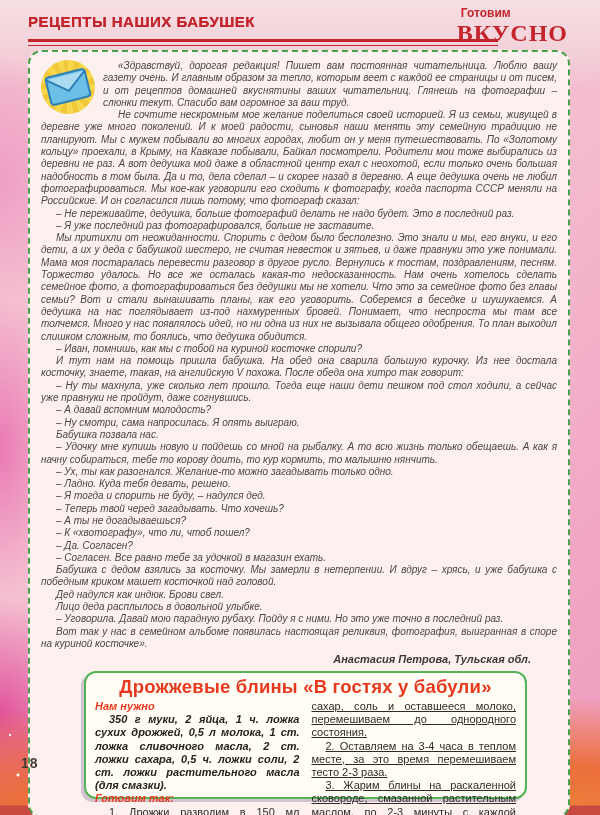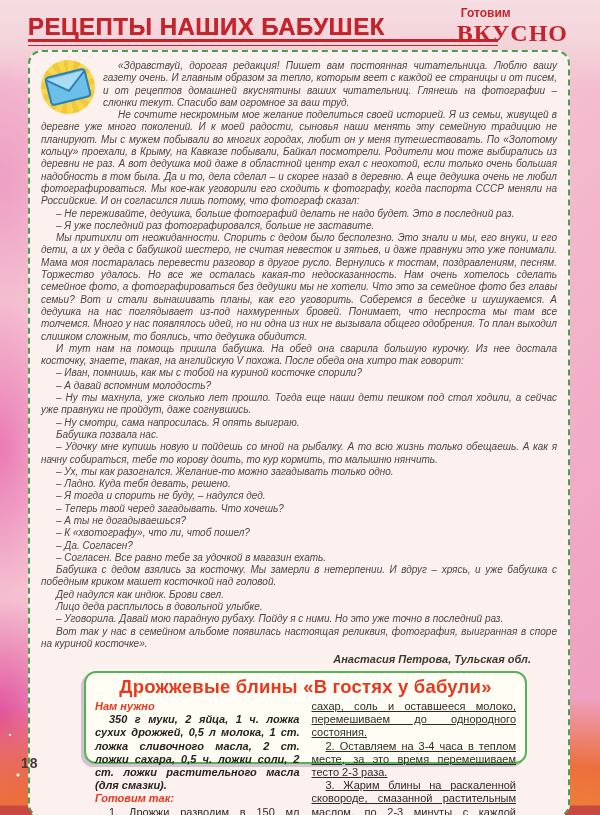--- a/index.html
+++ b/index.html
@@ -31,21 +31,21 @@
       radial-gradient(3px 3px at 18px 140px,#fff 40%,rgba(255,255,255,0) 60%),
       radial-gradient(2.5px 2.5px at 40px 160px,#ffe9f4 40%,rgba(255,255,255,0) 60%),
       radial-gradient(2px 2px at 10px 100px,#fff 40%,rgba(255,255,255,0) 60%),
       radial-gradient(3px 3px at 55px 120px,#ffdff0 40%,rgba(255,255,255,0) 60%),
       radial-gradient(2px 2px at 30px 75px,#fff 40%,rgba(255,255,255,0) 60%);
   }
 
   
   .header-title{
     position:absolute;left:28px;top:13px;
-    font-size:24px;font-weight:bold;letter-spacing:.5px;
+    font-size:15px;font-weight:bold;letter-spacing:.5px;
     color:#c4242b;text-shadow:0 0 .4px #c4242b;
     font-family:"Liberation Sans",sans-serif;
   }
   .header-rule{
     position:absolute;left:28px;top:39px;width:470px;height:7px;
     border-top:3px solid #c4242b;border-bottom:1.5px solid #c4242b;
     box-sizing:border-box;
   }
   .logo{position:absolute;right:32px;top:6px;text-align:left;color:#c4242b;margin-left:32px;}
   .logo-top{font-size:12px;font-weight:bold;margin-left:4px;}
@@ -68,21 +68,21 @@
     display:flex;align-items:center;justify-content:center;
   }
   .envelope svg{width:44px;height:36px;transform:rotate(-14deg);}
   .signature{
     text-align:right;font-style:italic;font-weight:bold;color:#3d3835;
     font-size:11px;margin-top:3px;padding-right:26px;
   }
 
   
   .recipe{
-    position:absolute;left:84px;top:671px;width:443px;height:93px;
+    position:absolute;left:84px;top:671px;width:443px;height:128px;
     box-sizing:border-box;background:#fffdf4;
     border:2.5px solid #54b357;border-radius:12px;
     box-shadow:-3px 3px 0 rgba(90,60,120,.25);
     padding:3px 9px 4px 9px;
   }
   .recipe-title{
     text-align:center;font-size:18.5px;font-weight:bold;color:#e8391f;
     margin:0 0 2px 0;letter-spacing:.2px;
   }
   .recipe-cols{display:flex;gap:12px;}
@@ -118,24 +118,24 @@
         <svg viewBox="0 0 44 36">
           <rect x="2" y="4" width="40" height="28" rx="3" fill="#6cc0e8" stroke="#2e7fb5" stroke-width="2"></rect>
           <path d="M2 6 L22 22 L42 6" fill="#a9dcf2" stroke="#2e7fb5" stroke-width="2" stroke-linejoin="round"></path>
         </svg>
       </div>
     <p>«Здравствуй, дорогая редакция! Пишет вам постоянная читательница. Люблю вашу газету очень. И главным образом за тепло, которым веет с каждой ее страницы и от писем, и от рецептов домашней вкуснятины ваших читательниц. Глянешь на фотографии – слюнки текут. Спасибо вам огромное за ваш труд.</p>
         <p>Не сочтите нескромным мое желание поделиться своей историей. Я из семьи, живущей в деревне уже много поколений. И к моей радости, сыновья наши менять эту семейную традицию не планируют. Мы с мужем побывали во многих городах, любит он у меня путешествовать. По «Золотому кольцу» проехали, в Крыму, на Кавказе побывали, Байкал посмотрели. Родители мои тоже выбирались из деревни не раз. А вот дедушка мой даже в областной центр ехал с неохотой, если только очень большая надобность в том была. Да и то, дела сделал – и скорее назад в деревню. А еще дедушка очень не любил фотографироваться. Мы кое-как уговорили его сходить к фотографу, когда паспорта СССР меняли на Российские. И он согласился лишь потому, что фотограф сказал:</p>
         <p>– Не переживайте, дедушка, больше фотографий делать не надо будет. Это в последний раз.</p>
         <p>– Я уже последний раз фотографировался, больше не заставите.</p>
         <p>Мы притихли от неожиданности. Спорить с дедом было бесполезно. Это знали и мы, его внуки, и его дети, а их у деда с бабушкой шестеро, не считая невесток и зятьев, и даже правнуки это уже понимали. Мама моя постаралась перевести разговор в другое русло. Вернулись к тостам, поздравлениям, песням. Торжество удалось. Но все же осталась какая-то недосказанность. Нам очень хотелось сделать семейное фото, а фотографироваться без дедушки мы не хотели. Что это за семейное фото без главы семьи? Вот и стали вынашивать планы, как его уговорить. Соберемся в беседке и шушукаемся. А дедушка на нас поглядывает из-под нахмуренных бровей. Понимает, что неспроста мы там все толчемся. Много у нас появлялось идей, но ни одна из них не вызывала общего одобрения. То план выходил слишком сложным, то боялись, что дедушка обидится.</p>
+        <p>– Иван, помнишь, как мы с тобой на куриной косточке спорили?</p>
         <p>И тут нам на помощь пришла бабушка. На обед она сварила большую курочку. Из нее достала косточку, знаете, такая, на английскую V похожа. После обеда она хитро так говорит:</p>
-        <p>– Иван, помнишь, как мы с тобой на куриной косточке спорили?</p>
+        <p>– Ну ты махнула, уже сколько лет прошло. Тогда еще наши дети пешком под стол ходили, а сейчас уже правнуки не пройдут, даже согнувшись.</p>
         <p>– А давай вспомним молодость?</p>
-        <p>– Ну ты махнула, уже сколько лет прошло. Тогда еще наши дети пешком под стол ходили, а сейчас уже правнуки не пройдут, даже согнувшись.</p>
         <p>– Ну смотри, сама напросилась. Я опять выиграю.</p>
         <p>Бабушка позвала нас.</p>
         <p>– Удочку мне купишь новую и пойдешь со мной на рыбалку. А то всю жизнь только обещаешь. А как я начну собираться, тебе то корову доить, то кур кормить, то малышню нянчить.</p>
         <p>– Ух, ты как разогнался. Желание-то можно загадывать только одно.</p>
         <p>– Ладно. Куда тебя девать, решено.</p>
         <p>– Я тогда и спорить не буду, – надулся дед.</p>
         <p>– Теперь твой черед загадывать. Что хочешь?</p>
         <p>– А ты не догадываешься?</p>
         <p>– К «хвотографу», что ли, чтоб пошел?</p>
         <p>– Да. Согласен?</p>

